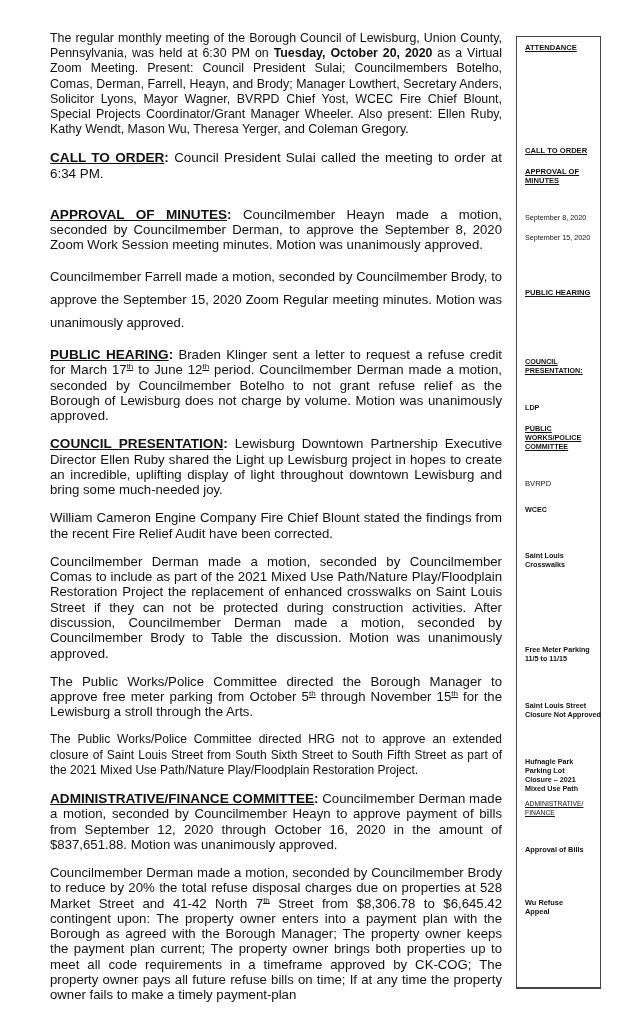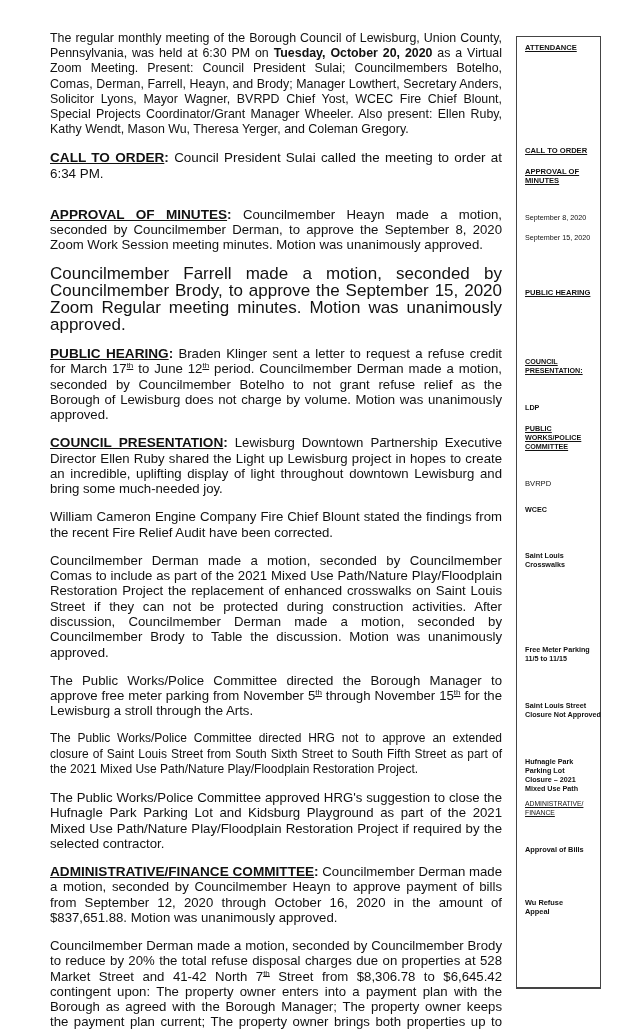--- a/index.html
+++ b/index.html
@@ -23,36 +23,35 @@
 </head>
 <body>
 
 <div class="main">
   <p class="para"><span>The regular monthly meeting of the Borough Council of Lewisburg, Union County, Pennsylvania, was held at 6:30 PM on </span><span class="bold">Tuesday, October 20, 2020</span><span> as a Virtual Zoom Meeting. Present: Council President Sulai; Councilmembers Botelho, Comas, Derman, Farrell, Heayn, and Brody; Manager Lowthert, Secretary Anders, Solicitor Lyons, Mayor Wagner, BVRPD Chief Yost, WCEC Fire Chief Blount, Special Projects Coordinator/Grant Manager Wheeler. Also present:  Ellen Ruby, Kathy Wendt, Mason Wu, Theresa Yerger, and Coleman Gregory.</span></p>
 
   <p class="para" style="margin-bottom:24px"><span class="head">CALL TO ORDER</span><span class="colon">:</span><span style="font-size:13.4px"> Council President Sulai called the meeting to order at 6:34 PM.</span></p>
 
   <p class="para" style="font-size:13.2px;line-height:15.3px"><span class="head">APPROVAL OF MINUTES</span><span class="colon">:</span><span> Councilmember Heayn made a motion, seconded by Councilmember Derman, to approve the September 8, 2020 Zoom Work Session meeting minutes.  Motion was unanimously approved.</span></p>
 
-  <p class="para" style="font-size:17px;line-height:17px">Councilmember Farrell made a motion, seconded by Councilmember Brody, to approve the September 15, 2020 Zoom Regular meeting minutes.  Motion was unanimously approved.</p>
+  <p class="para" style="font-size:13px;line-height:23px">Councilmember Farrell made a motion, seconded by Councilmember Brody, to approve the September 15, 2020 Zoom Regular meeting minutes.  Motion was unanimously approved.</p>
 
   <p class="para" style="font-size:13.2px;line-height:15.3px"><span class="head">PUBLIC HEARING</span><span class="colon">:</span><span>  Braden Klinger sent a letter to request a refuse credit for March 17</span><sup>th</sup><span> to June 12</span><sup>th</sup><span> period.  Councilmember Derman made a motion, seconded by Councilmember Botelho to not grant refuse relief as the Borough of Lewisburg does not charge by volume.  Motion was unanimously approved.</span></p>
 
   <p class="para" style="font-size:13.2px;line-height:15.3px"><span class="head">COUNCIL PRESENTATION</span><span class="colon">:</span><span>  Lewisburg Downtown Partnership Executive Director Ellen Ruby shared the Light up Lewisburg project in hopes to create an incredible, uplifting display of light throughout downtown Lewisburg and bring some much-needed joy.</span></p>
 
 
   <p class="para" style="font-size:13.2px;line-height:15.3px">William Cameron Engine Company Fire Chief Blount stated the findings from the recent Fire Relief Audit have been corrected.</p>
 
   <p class="para" style="font-size:13.2px;line-height:15.3px">Councilmember Derman made a motion, seconded by Councilmember Comas to include as part of the 2021 Mixed Use Path/Nature Play/Floodplain Restoration Project the replacement of enhanced crosswalks on Saint Louis Street if they can not be protected during construction activities.  After discussion, Councilmember Derman made a motion, seconded by Councilmember Brody to Table the discussion.  Motion was unanimously approved.</p>
 
-  <p class="para" style="font-size:13.2px;line-height:15.3px"><span>The Public Works/Police Committee directed the Borough Manager to approve free meter parking from November 5</span><sup>th</sup><span> through November 15</span><sup>th</sup><span> for the Lewisburg a stroll through the Arts.</span></p>
+  <p class="para" style="font-size:13.2px;line-height:15.3px"><span>The Public Works/Police Committee directed the Borough Manager to approve free meter parking from October 5</span><sup>th</sup><span> through November 15</span><sup>th</sup><span> for the Lewisburg a stroll through the Arts.</span></p>
 
   <p class="para" style="font-size:12px;line-height:15.3px">The Public Works/Police Committee directed HRG not to approve an extended closure of Saint Louis Street from South Sixth Street to South Fifth Street as part of the 2021 Mixed Use Path/Nature Play/Floodplain Restoration Project.</p>
 
-  <p class="para" style="font-size:13.2px;line-height:15.3px">The Public Works/Police Committee approved HRG's suggestion to close the Hufnagle Park Parking Lot and Kidsburg Playground as part of the 2021 Mixed Use Path/Nature Play/Floodplain Restoration Project if required by the selected contractor.</p>
 
   <p class="para" style="font-size:13.2px;line-height:15.3px"><span class="head">ADMINISTRATIVE/FINANCE COMMITTEE</span><span class="colon">:</span><span>  Councilmember Derman made a motion, seconded by Councilmember Heayn to approve payment of bills from September 12, 2020 through October 16, 2020 in the amount of $837,651.88.  Motion was unanimously approved.</span></p>
 
   <p class="para" style="font-size:13.2px;line-height:15.3px;text-align-last:left"><span>Councilmember Derman made a motion, seconded by Councilmember Brody to reduce by 20% the total refuse disposal charges due on properties at 528 Market Street and 41-42 North 7</span><sup>th</sup><span> Street from $8,306.78 to $6,645.42 contingent upon:  The property owner enters into a payment plan with the Borough as agreed with the Borough Manager; The property owner keeps the payment plan current;  The property owner brings both properties up to meet all code requirements in a timeframe approved by CK-COG;  The property owner pays all future refuse bills on time;  If at any time the property owner fails to make a timely payment-plan</span></p>
 </div>
 
 <div class="sidebar">
   <div class="side-item" style="top:6px">
     <span class="s-head big">ATTENDANCE</span>
   </div>

